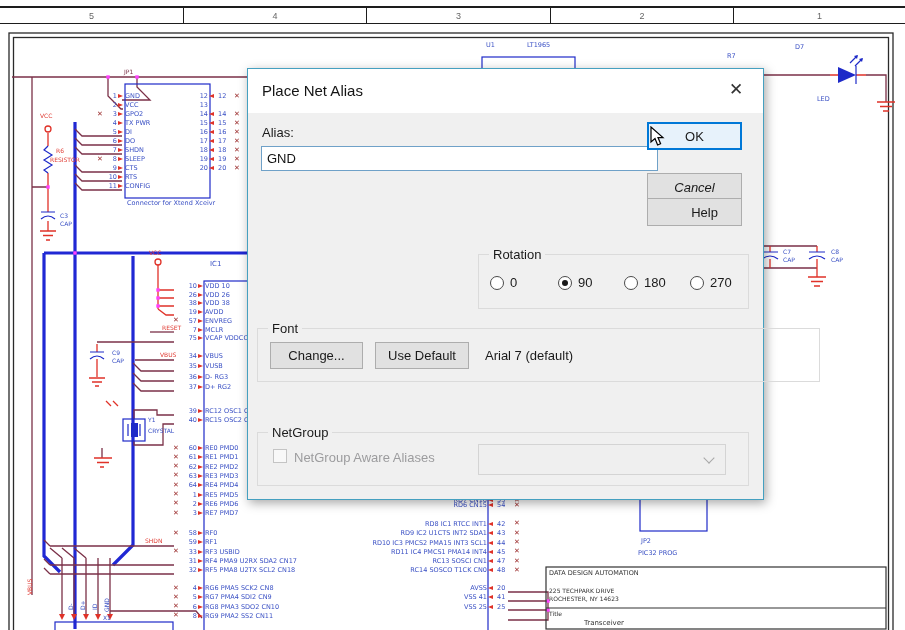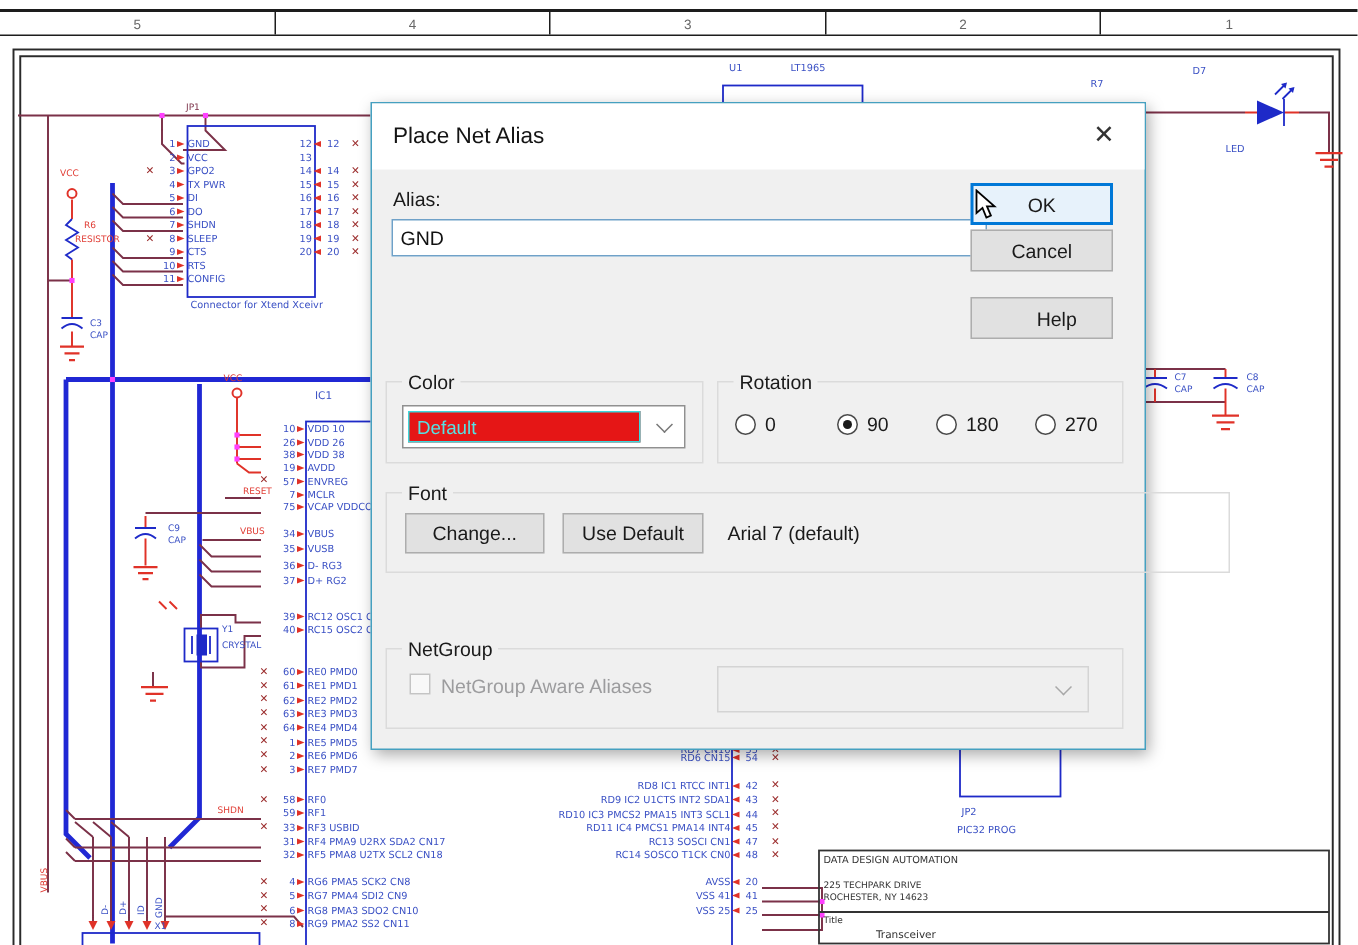--- a/index.html
+++ b/index.html
@@ -46,21 +46,21 @@
   #dlg-titlebar{position:absolute;left:0;top:0;right:0;height:44px;background:#fff;}
   #dlg-title{position:absolute;left:14px;top:13px;font-size:15px;color:#141414;}
   #dlg-close{position:absolute;right:16px;top:10px;font-size:17px;color:#333;width:22px;height:22px;
     text-align:center;line-height:22px;cursor:pointer;}
   .dlg-lbl{position:absolute;font-size:13px;color:#1a1a1a;}
   #alias-input{position:absolute;left:13px;top:77px;width:385px;height:23px;border:1px solid #6FA1C8;
     background:#fff;font-size:13px;font-family:"Liberation Sans",sans-serif;padding:0 5px;color:#111;outline:none;}
   .btn{position:absolute;width:95px;height:28px;background:#E1E1E1;border:1px solid #ADADAD;
     display:flex;align-items:center;justify-content:center;font-size:13px;color:#1a1a1a;box-sizing:border-box;}
   #btn-ok{left:399px;top:53px;background:#E7F2FB;border:2px solid #0078D7;}
-  #btn-cancel{left:399px;top:84px;}
+  #btn-cancel{left:399px;top:104px;font-style:italic;}
   #btn-help{left:399px;top:129px;padding-left:20px;}
   .group{position:absolute;border:1px solid #DBDBDB;box-sizing:border-box;}
   .group>.gt{position:absolute;top:-8px;left:10px;background:#F0F0F0;padding:0 4px;font-size:13px;color:#1a1a1a;}
   #grp-color{left:9px;top:185px;width:212px;height:55px;}
   #grp-rotation{left:230px;top:185px;width:271px;height:55px;}
   #grp-font{left:9px;top:259px;width:563px;height:54px;}
   #grp-netgroup{left:9px;top:363px;width:492px;height:54px;}
   #color-combo{position:absolute;left:10px;top:15px;width:189px;height:29px;background:#fff;
     border:1px solid #909090;display:flex;align-items:center;box-sizing:border-box;}
   #color-swatch{margin-left:3px;width:155px;height:21px;background:#E51616;border:1.5px solid #3CD8DC;
@@ -638,27 +638,20 @@
     <span id="dlg-close">✕</span>
   </div>
 
   <span class="dlg-lbl" style="left:14px;top:56px">Alias:</span>
   <input id="alias-input" type="text" value="GND" style="">
 
   <div id="btn-ok" class="btn">OK</div>
   <div id="btn-cancel" class="btn">Cancel</div>
   <div id="btn-help" class="btn">Help</div>
 
-  <div id="grp-color" class="group">
-    <span class="gt">Color</span>
-    <div id="color-combo">
-      <div id="color-swatch">Default</div>
-      <span class="chev"></span>
-    </div>
-  </div>
 
   <div id="grp-rotation" class="group">
     <span class="gt">Rotation</span>
     <div class="radio-item" style="left:11px">
       <span class="radio"></span>
       <span class="radio-label">0</span>
     </div>
     <div class="radio-item checked" style="left:79px">
       <span class="radio"></span>
       <span class="radio-label">90</span>

